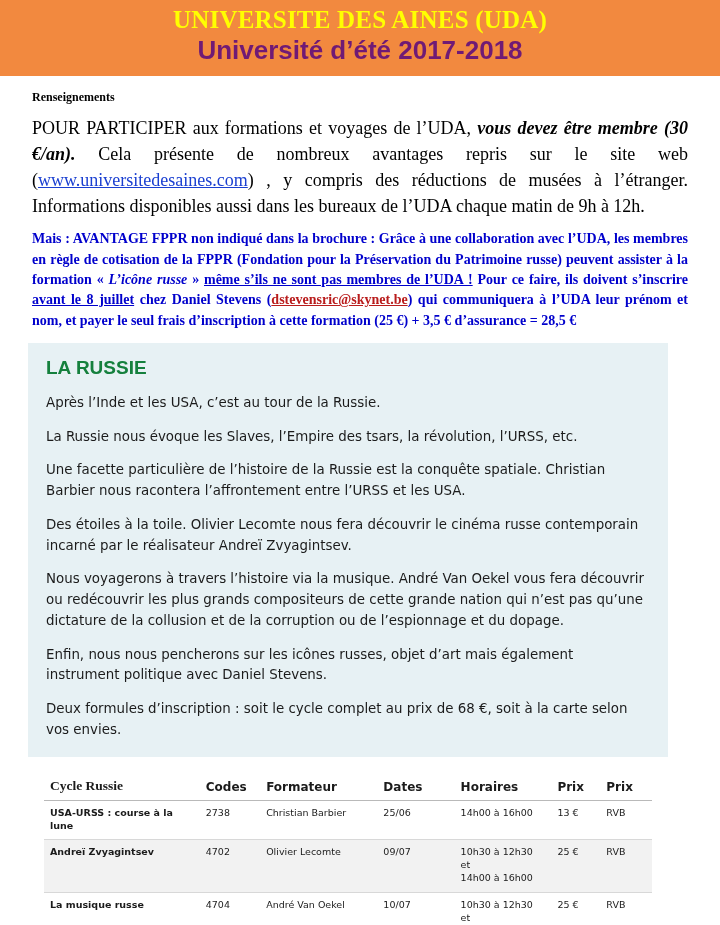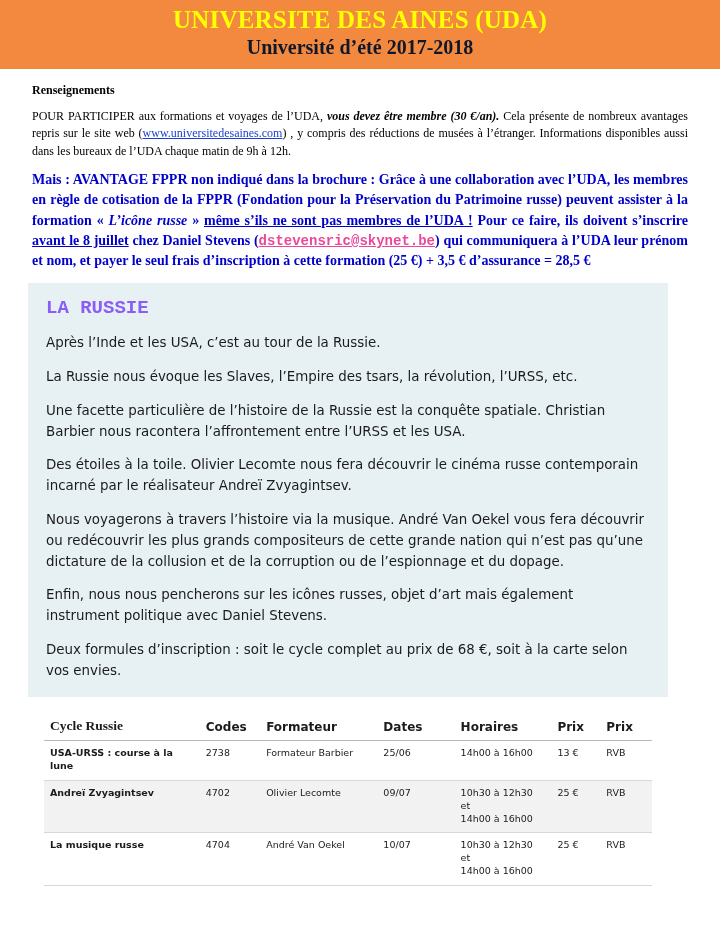--- a/index.html
+++ b/index.html
@@ -28,39 +28,39 @@
   }
   .banner-line1 {
     font-family: "Liberation Serif", serif;
     font-weight: bold;
     font-size: 25px;
     color: #ffff00;
     letter-spacing: 0.2px;
     line-height: 1.15;
   }
   .banner-line2 {
-    font-family: Liberation Serif, serif;
-    font-weight: bold;
-    font-size: 20px;
-    color: #0f172a;
+    font-family: Liberation Sans, sans-serif;
+    font-weight: bold;
+    font-size: 26px;
+    color: #701a75;
     line-height: 1.2;
   }
   
   .content {
     padding: 8px 32px 0 32px;
   }
   h1.section-title {
     font-family: "Liberation Serif", serif;
     font-size: 12px;
     font-weight: bold;
     margin: 6px 0 10px 0;
     color: #000;
   }
   p.para {
-    font-size: 12px;
+    font-size: 18px;
     line-height: 1.45;
     margin: 0 0 10px 0;
     text-align: justify;
     color: #000;
   }
   .italic { font-style: italic; }
   .bold { font-weight: bold; }
   .link {
     color: #1a3fd1;
     text-decoration: underline;
@@ -68,37 +68,36 @@
   p.blue-para {
     color: #0000cc;
     font-weight: bold;
     font-size: 14px;
     line-height: 1.45;
     text-align: justify;
     margin: 10px 0 12px 0;
   }
   .u { text-decoration: underline; }
   .blue-link {
-    color: #ec4899;
+    color: #b91c1c;
     text-decoration: underline;
-    font-family: Liberation Mono, monospace;
   }
   
   .russia-box {
     background: #e7f1f4;
     margin: 12px 14px 0 -4px;
     padding: 14px 18px 16px 18px;
     width: 640px;
     box-sizing: border-box;
   }
   .russia-title {
-    font-family: Liberation Mono, monospace;
+    font-family: Liberation Sans, sans-serif;
     font-weight: bold;
     font-size: 19px;
-    color: #8b5cf6;
+    color: #15803d;
     margin-bottom: 14px;
   }
   .russia-body p {
     font-family: "DejaVu Sans", sans-serif;
     font-size: 13.4px;
     line-height: 1.55;
     color: #1b1b1b;
     margin: 0 0 13px 0;
   }
   .russia-body p:last-child { margin-bottom: 0; }
@@ -185,21 +184,21 @@
           <th class="col-date">Dates</th>
           <th class="col-hour">Horaires</th>
           <th class="col-prix">Prix</th>
           <th class="col-salle">Prix</th>
         </tr>
       </thead>
       <tbody>
         <tr>
           <td class="name">USA-URSS : course à la lune</td>
           <td>2738</td>
-          <td>Formateur Barbier</td>
+          <td>Christian Barbier</td>
           <td>25/06</td>
           <td>14h00 à 16h00</td>
           <td>13 €</td>
           <td>RVB</td>
         </tr>
         <tr class="row-alt">
           <td class="name">Andreï Zvyagintsev</td>
           <td>4702</td>
           <td>Olivier Lecomte</td>
           <td>09/07</td>

